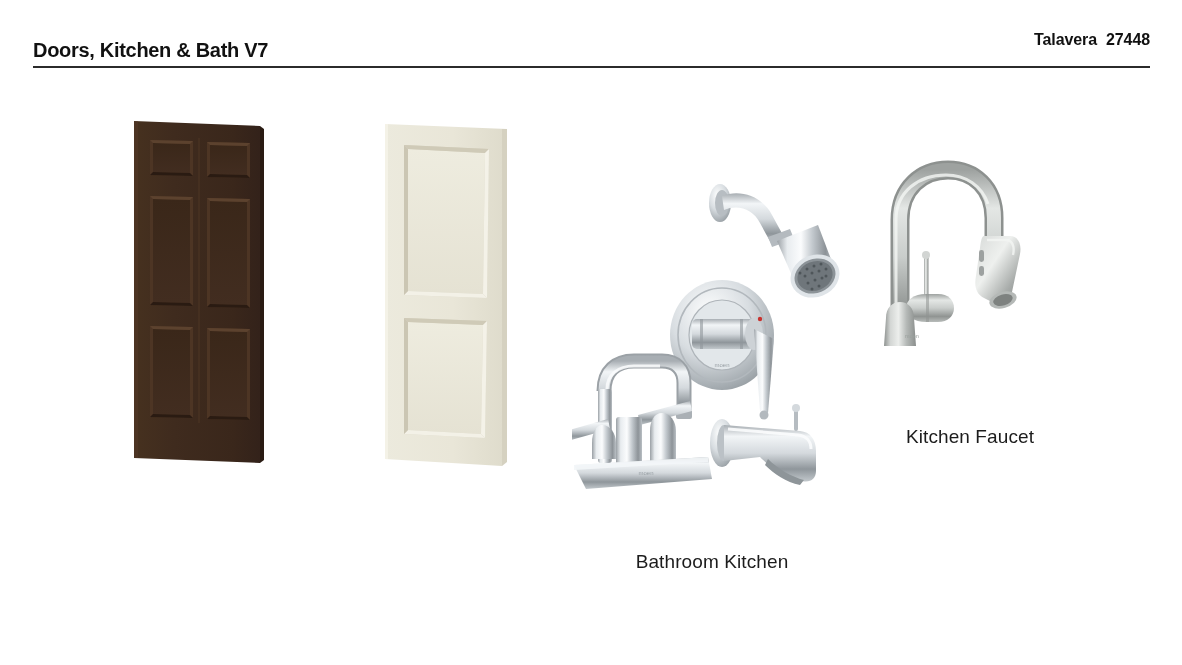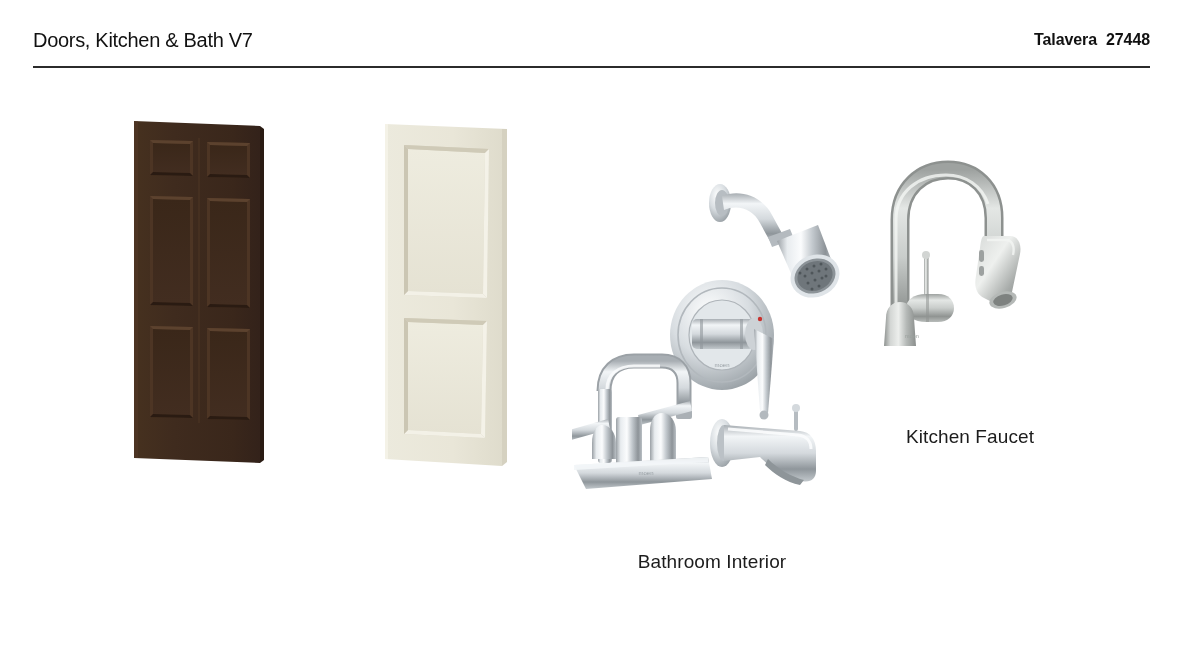--- a/index.html
+++ b/index.html
@@ -12,22 +12,22 @@
     overflow: hidden;
   }
   .page { position: relative; width: 1182px; height: 665px; background:#fff; }
 
   
   .header {
     position: absolute; left: 33px; top: 28px; width: 1117px; height: 40px;
     display: flex; align-items: flex-start; justify-content: space-between;
   }
   .header-title {
-    font-size: 20px; font-weight: normal; letter-spacing: -0.3px;
-    color: #111; white-space: nowrap; line-height: 24px;
+    font-size: 20px; font-weight: bold; letter-spacing: -0.3px;
+    color: #111; white-space: nowrap; line-height: 24px; margin-top: 10px;
   }
   .header-right {
     font-size: 16px; font-weight: bold; letter-spacing: -0.1px;
     color: #111; white-space: nowrap; line-height: 24px;
   }
   .header-right .hr-gap { display:inline-block; width: 9px; }
   .header-rule {
     position: absolute; left: 33px; top: 66px; width: 1117px; height: 2px;
     background: #2b2b2b;
   }
@@ -295,21 +295,21 @@
             <path d="M152,262 L228,268 C238,269 244,276 244,288 L244,308 C244,316 238,320 230,318 L214,312 C202,307 194,300 188,294 L152,298 Z" fill="url(#chromeH)"></path>
             <path d="M156,266 L226,272 C234,273 239,278 239,286" fill="none" stroke="#fbfcfd" stroke-width="3" opacity="0.9"></path>
 
             <path d="M196,296 C206,306 220,314 232,317 L228,322 C214,319 202,311 193,302 Z" fill="#8e9599"></path>
 
             <rect x="222" y="246" width="4" height="22" rx="2" fill="#b6bcc1"></rect>
             <circle cx="224" cy="245" r="4" fill="#d4d9dd"></circle>
           </g>
         </svg>
       </div>
-      <div class="product-label">Bathroom Interior</div>
+      <div class="product-label">Bathroom Kitchen</div>
     </div>
 
     <div class="product" id="prod-kitchen-faucet">
       <div class="art">
         <svg viewBox="0 0 220 190" width="220" height="190" xmlns="http://www.w3.org/2000/svg">
           <defs>
             <linearGradient id="steelV" x1="0" y1="0" x2="1" y2="0">
               <stop offset="0" stop-color="#8e9290"></stop>
               <stop offset="0.2" stop-color="#d3d6d4"></stop>
               <stop offset="0.45" stop-color="#eceeec"></stop>

